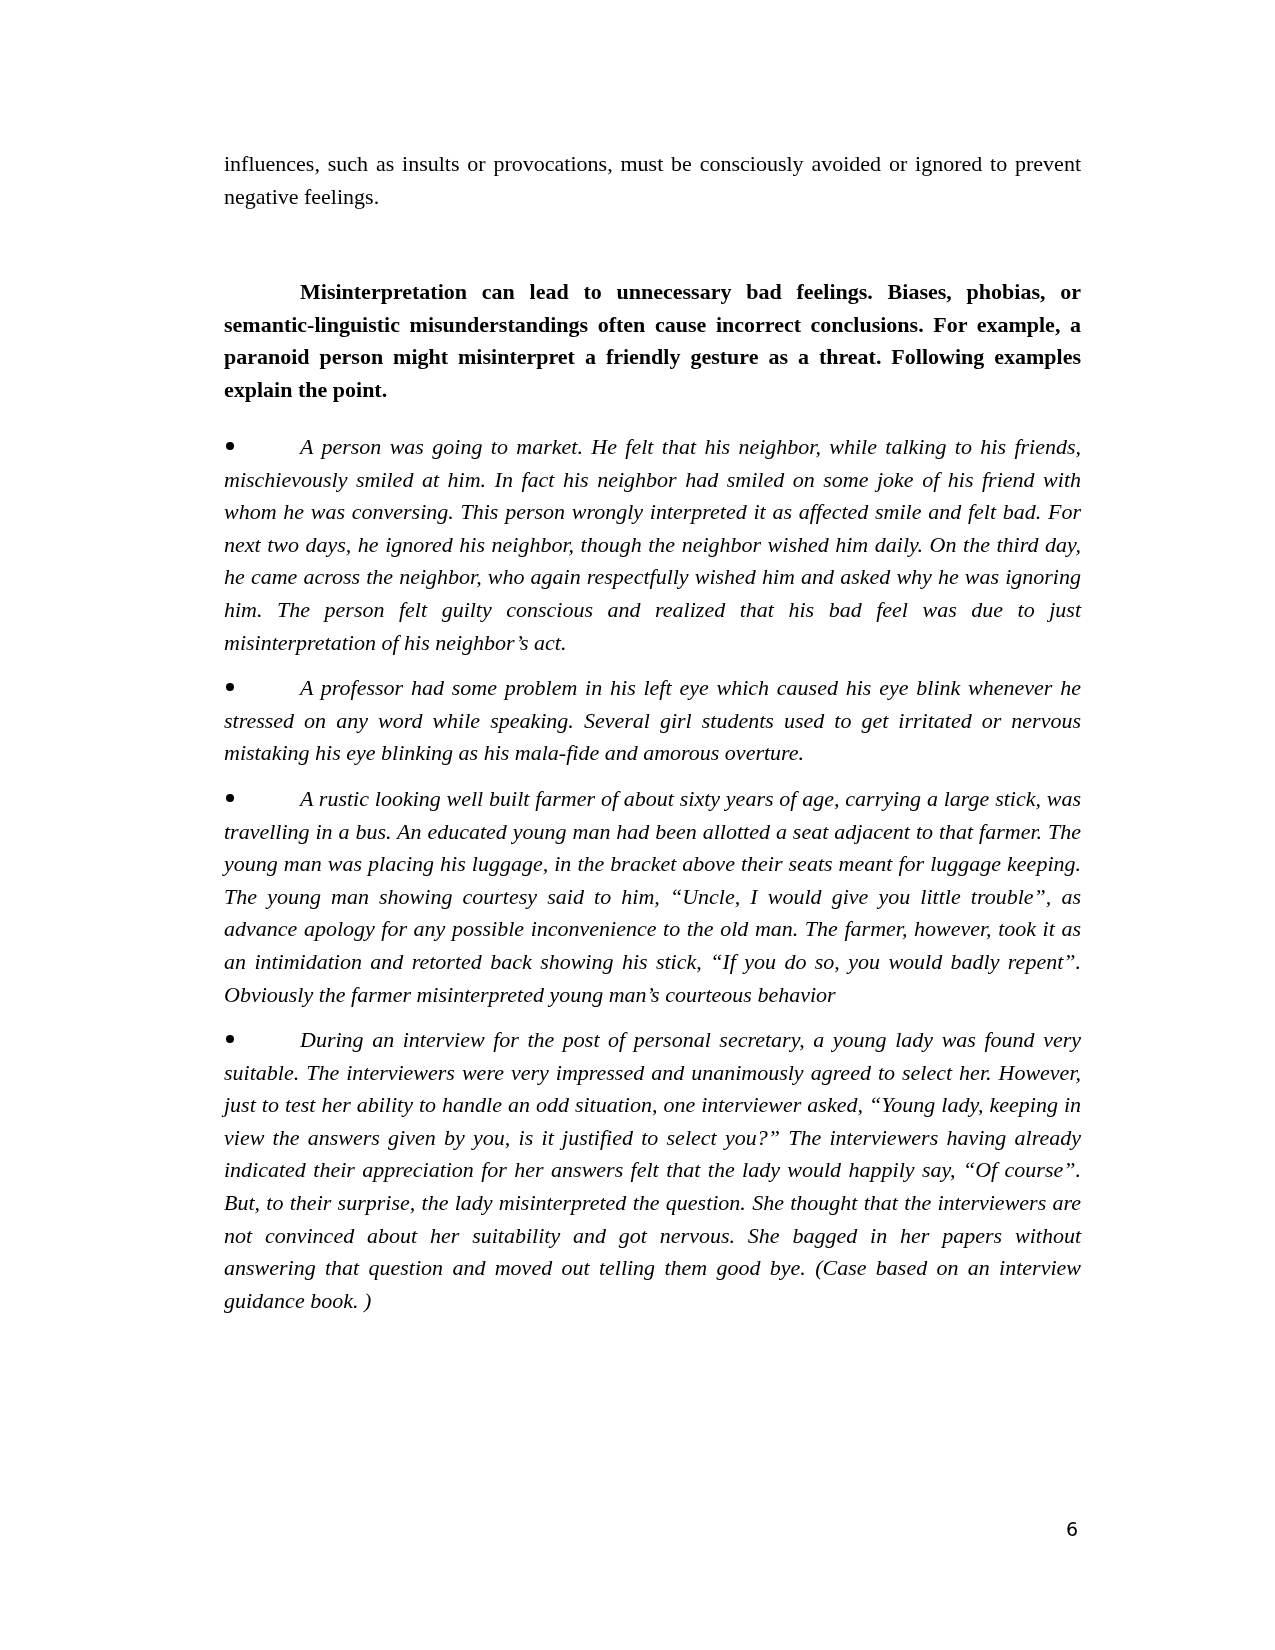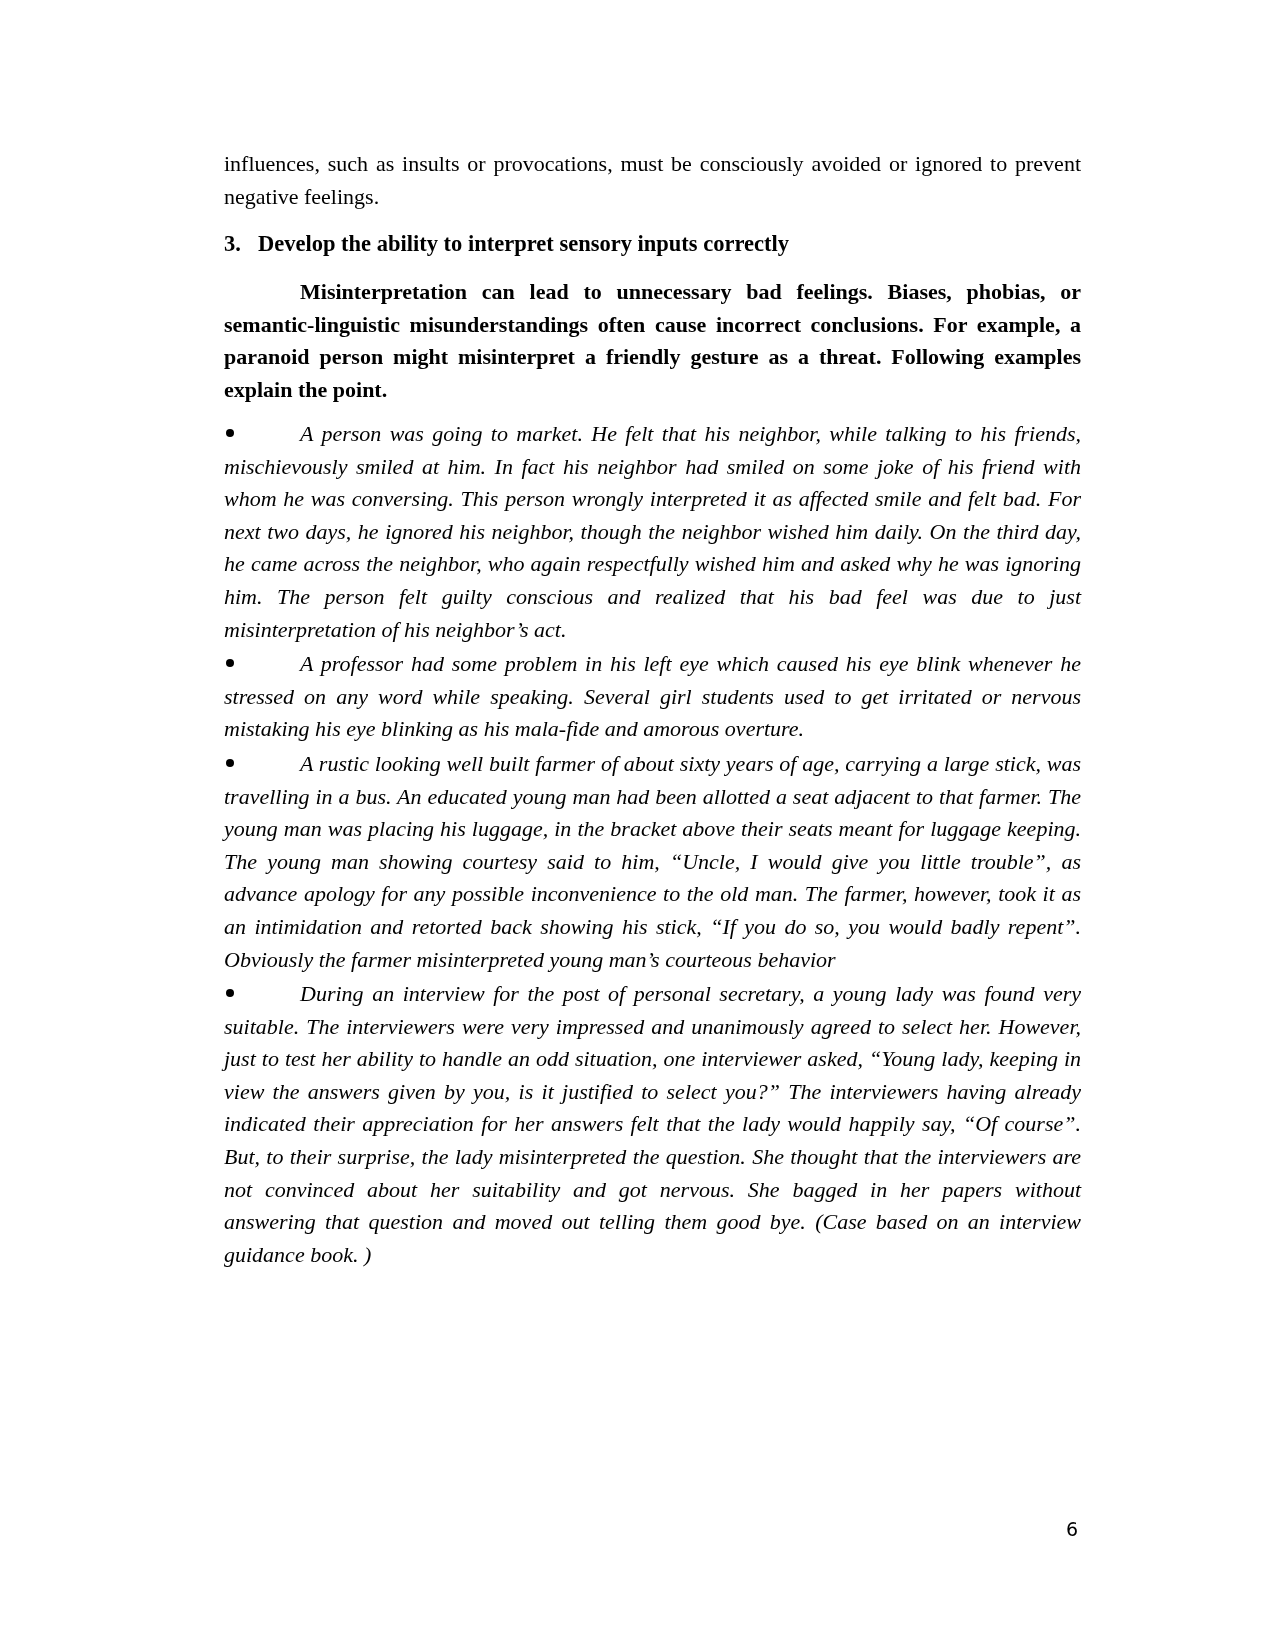--- a/index.html
+++ b/index.html
@@ -61,21 +61,21 @@
       left: 224px;
       top: 418px;
       width: 857px;
       font-size: 22px;
       line-height: 32.6px;
       font-style: italic;
       text-align: justify;
     }
     .bullet-item {
       position: relative;
-      margin: 0 0 2px 0;
+      margin: 13px 0 2px 0;
     }
     .bullet-item .bullet-dot {
       display: inline-block;
       width: 76px;
       font-style: normal;
     }
     .bullet-item .bullet-dot span {
       display: inline-block;
       width: 8px;
       height: 8px;
@@ -95,23 +95,20 @@
       color: #000;
     }
   </style>
 </head>
 <body>
 
 <div class="page">
 
   <div class="text-block intro-text">influences, such as insults or provocations, must be consciously avoided or ignored to prevent negative feelings.</div>
 
-  <div class="heading">
-    <span class="num">3.</span><span>Develop the ability to interpret sensory inputs correctly</span>
-  </div>
 
   <div class="text-block para">
     <span class="indent"></span><span>Misinterpretation can lead to unnecessary bad feelings. Biases, phobias, or semantic-linguistic misunderstandings often cause incorrect conclusions. For example, a paranoid person might misinterpret a friendly gesture as a threat. Following examples explain the point.</span>
   </div>
 
   <div class="bullets">
     <div class="bullet-item">
       <span class="bullet-dot"><span></span></span><span>A person was going to market. He felt that his neighbor, while talking to his friends, mischievously smiled at him. In fact his neighbor had smiled on some joke of his friend with whom he was conversing. This person wrongly interpreted it as affected smile and felt bad. For next two days, he ignored his neighbor, though the neighbor wished him daily. On the third day, he came across the neighbor, who again respectfully wished him and asked why he was ignoring him. The person felt guilty conscious and realized that his bad feel was due to just misinterpretation of his neighbor’s act.</span>
     </div>
     <div class="bullet-item">

